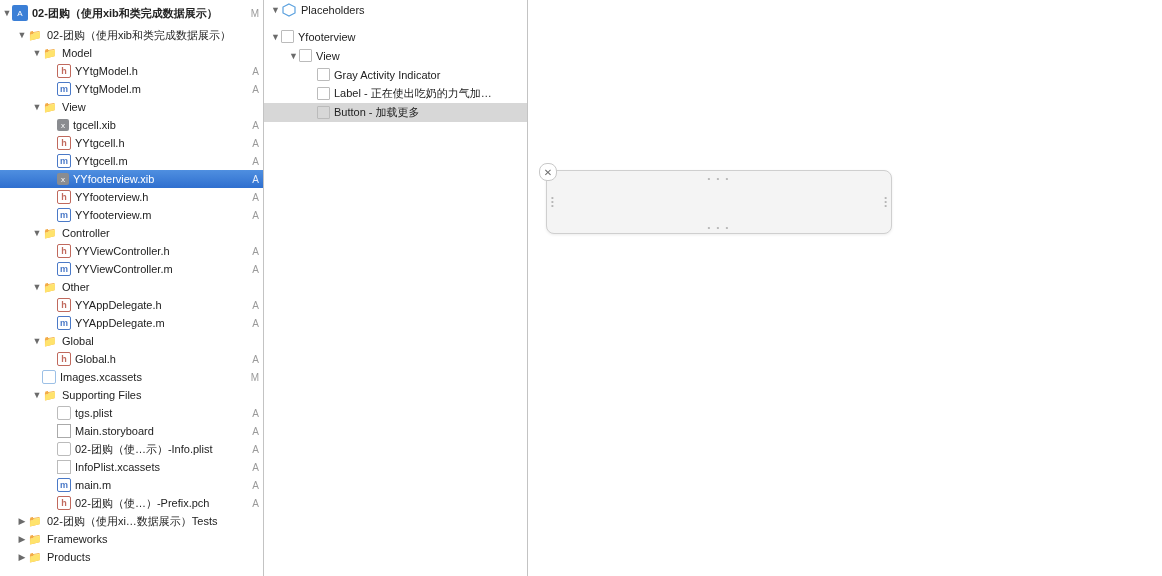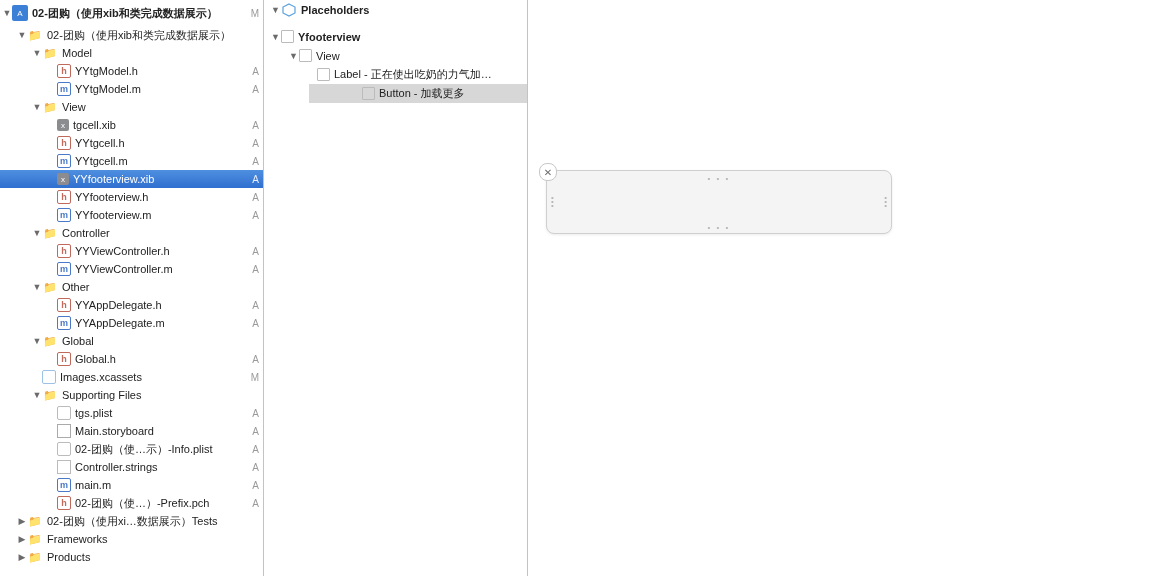--- a/index.html
+++ b/index.html
@@ -27,21 +27,21 @@
   .i-story  { background:#fff; border:1px solid #aaa; width:12px; height:12px; font-size:7px; color:#888; }
   .i-txt    { background:#fff; border:1px solid #bbb; width:12px; height:12px; }
   .i-assets { border:1px solid #9cc0e6; color:#4a79c7; border-radius:2px; width:12px; height:12px; font-size:8px; }
 
   
   .outline { width:263px; border-right:1px solid #c3c3c3; overflow:hidden; }
   .out-row { height:19px; display:flex; align-items:center; padding-left:6px; }
   .out-row.sel { background:#d7d7d7; }
   .out-row .tri { width:11px; display:inline-flex; justify-content:center; color:#6b6b6b; font-size:9px; }
   .out-row .label { padding-left:2px; }
-  .out-row.section .label { font-weight:bold; }
+  .out-row.section .label { font-weight:normal; }
   .out-row.blank { height:8px; }
   .oi { width:16px; height:16px; display:inline-flex; align-items:center; justify-content:center; margin-right:2px; }
   .oi-cube  { color:#5aa0de; }
   .oi-owner { color:#f1a33c; }
   .oi-resp  { color:#cf4b3e; }
   .oi-view  { border:1px solid #bbb; width:11px; height:11px; border-radius:1px; }
 
   
   .canvas { flex:1; background:#fff; position:relative; }
   .nib {
@@ -218,21 +218,21 @@
         </div>
         <div class="row" style="padding-left: 47px;">
           <span class="tri"></span>
           <span class="icon i-plist"></span>
           <span class="label">02-团购（使…示）-Info.plist</span>
           <span class="badge">A</span>
         </div>
         <div class="row" style="padding-left: 47px;">
           <span class="tri"></span>
           <span class="icon i-txt"></span>
-          <span class="label">Controller.strings</span>
+          <span class="label">InfoPlist.xcassets</span>
           <span class="badge">A</span>
         </div>
         <div class="row" style="padding-left: 47px;">
           <span class="tri"></span>
           <span class="icon i-m">m</span>
           <span class="label">main.m</span>
           <span class="badge">A</span>
         </div>
         <div class="row" style="padding-left: 47px;">
           <span class="tri"></span>
@@ -279,23 +279,28 @@
           <span class="label">Yfooterview</span>
         </div>
         <div class="out-row" style="padding-left: 24px;">
           <span class="tri">▼</span>
           <span class="oi oi-view"></span>
           <span class="label">View</span>
         </div>
         <div class="out-row" style="padding-left: 42px;">
           <span class="tri"></span>
           <span class="oi oi-view"></span>
+          <span class="label">Gray Activity Indicator</span>
+        </div>
+        <div class="out-row" style="padding-left: 42px;">
+          <span class="tri"></span>
+          <span class="oi oi-view"></span>
           <span class="label">Label - 正在使出吃奶的力气加…</span>
         </div>
-        <div class="out-row sel" style="padding-left: 42px; margin-left: 45px;">
+        <div class="out-row sel" style="padding-left: 42px;">
           <span class="tri"></span>
           <span class="oi oi-view"></span>
           <span class="label">Button - 加载更多</span>
         </div>
       </div>
   </div>
 
   <div class="canvas">
     <div class="nib">
       <div class="close-bubble">✕</div>

